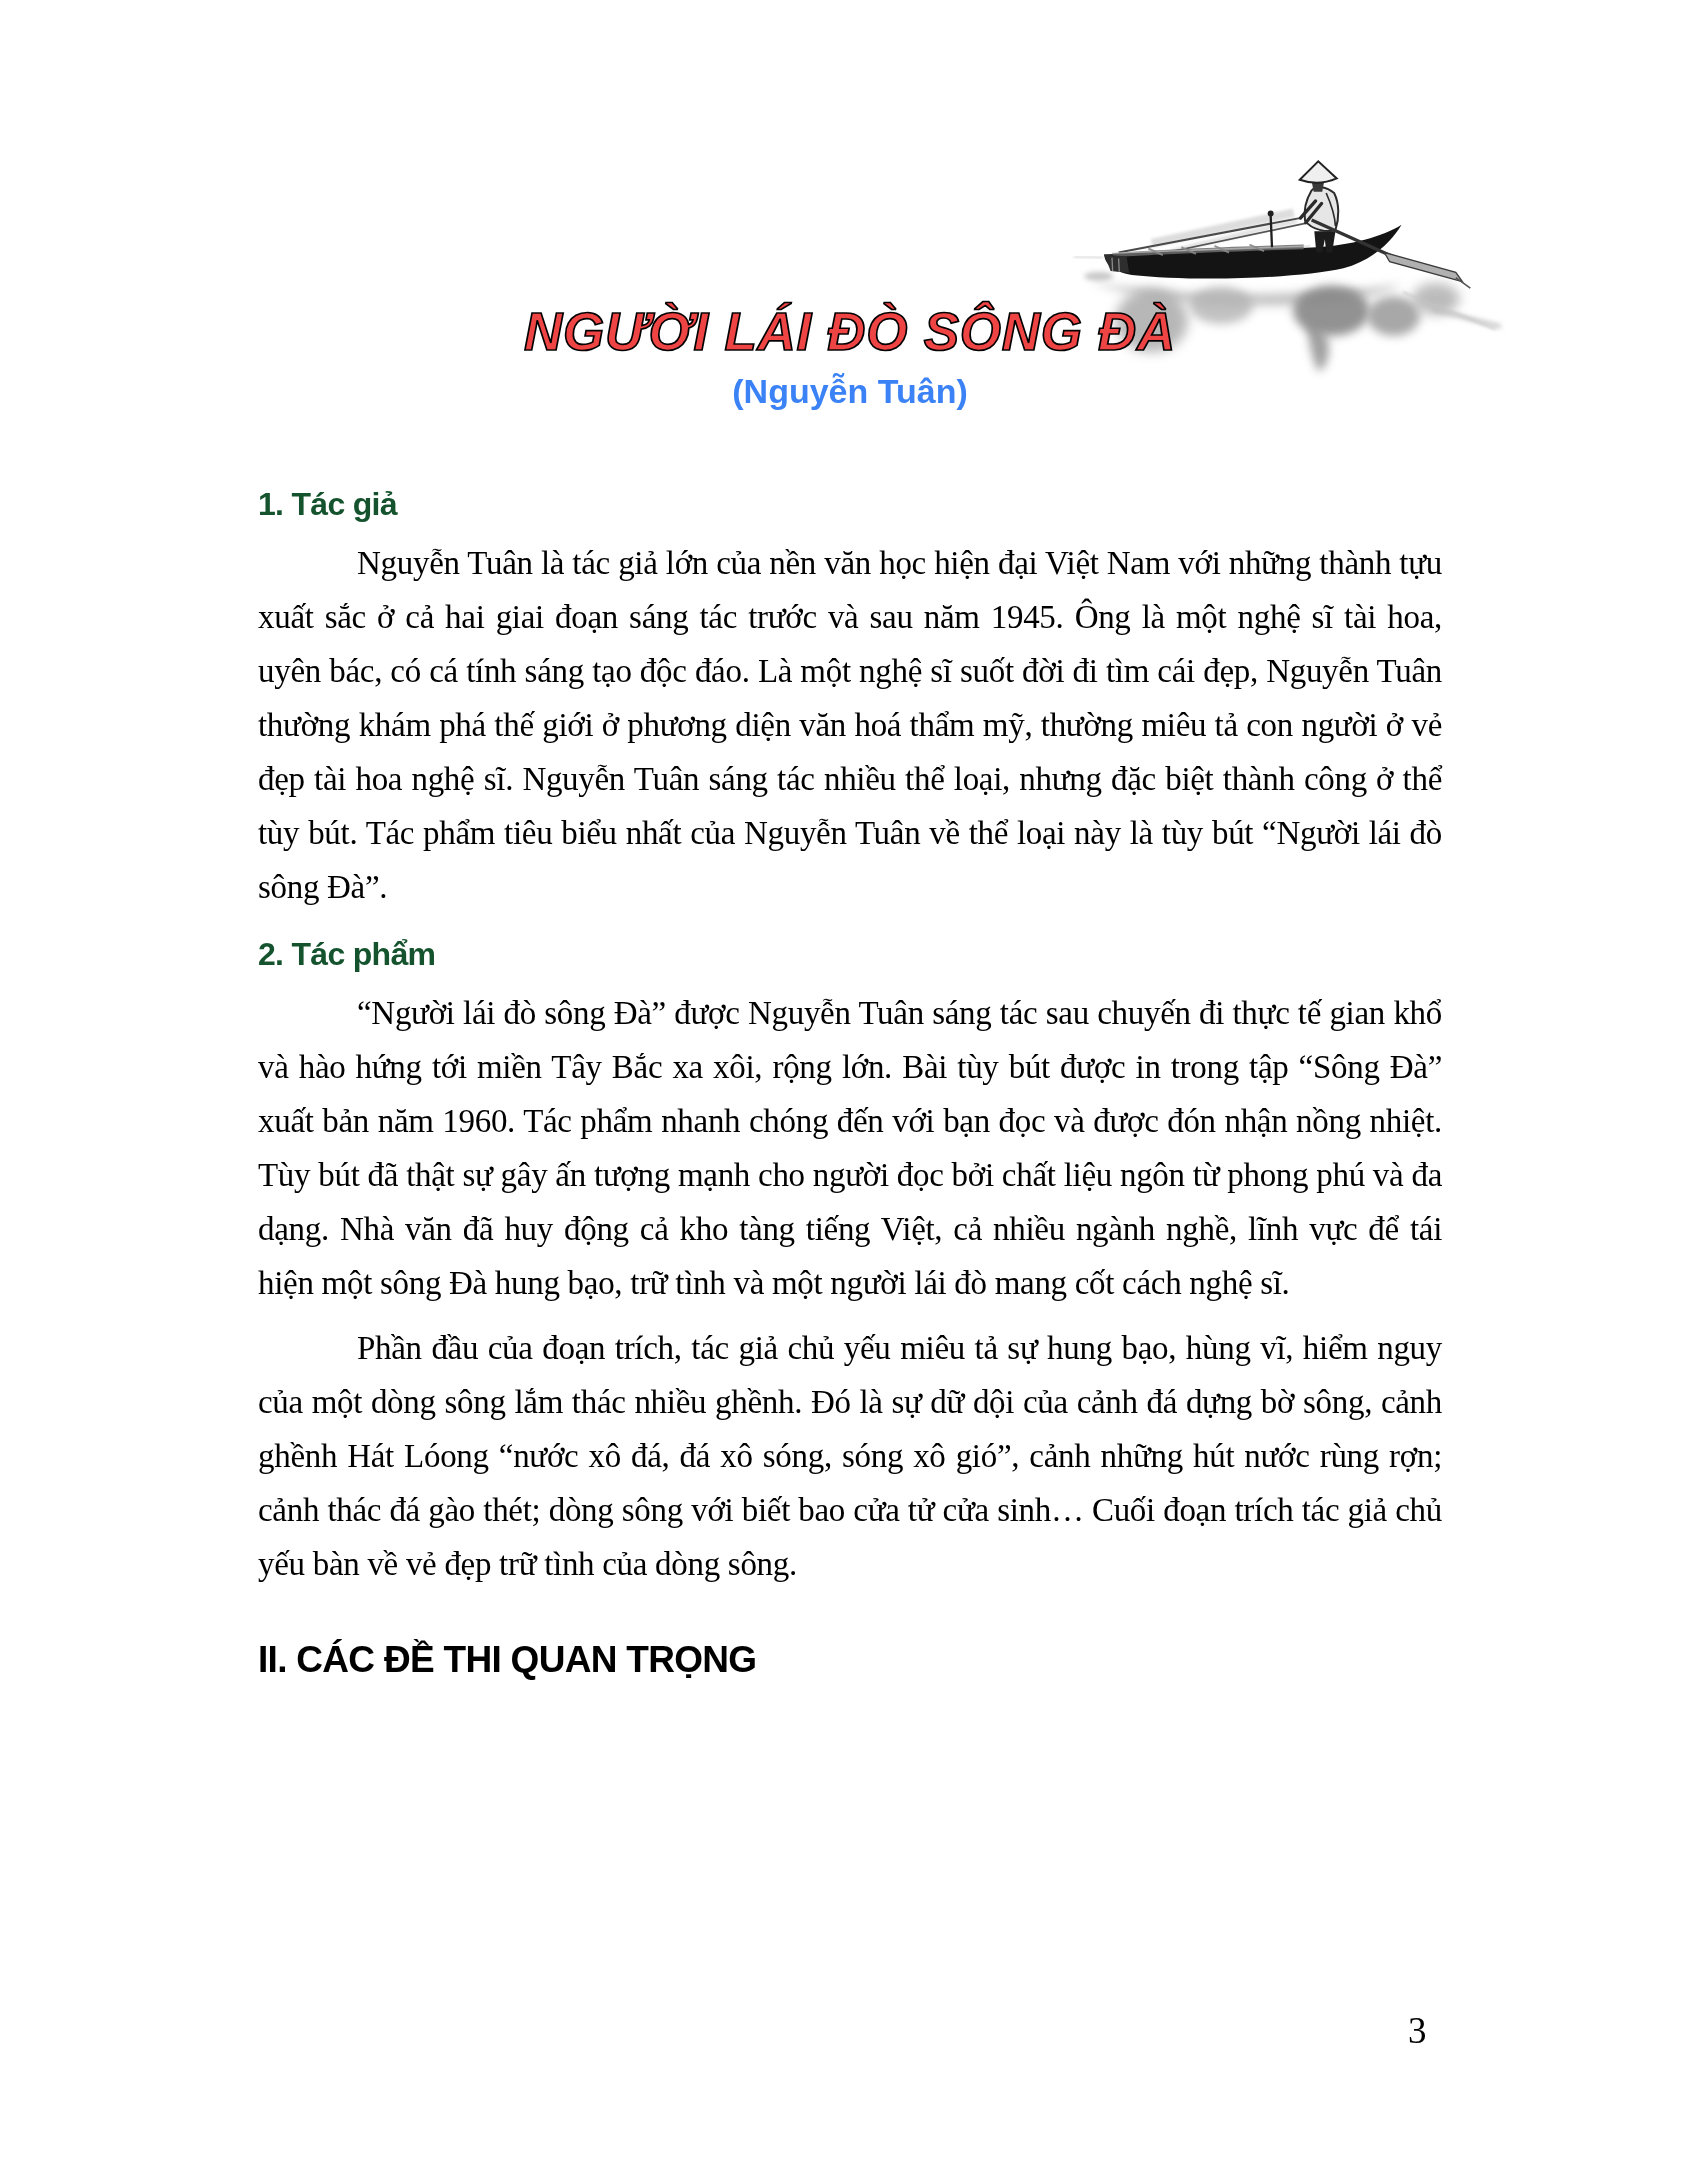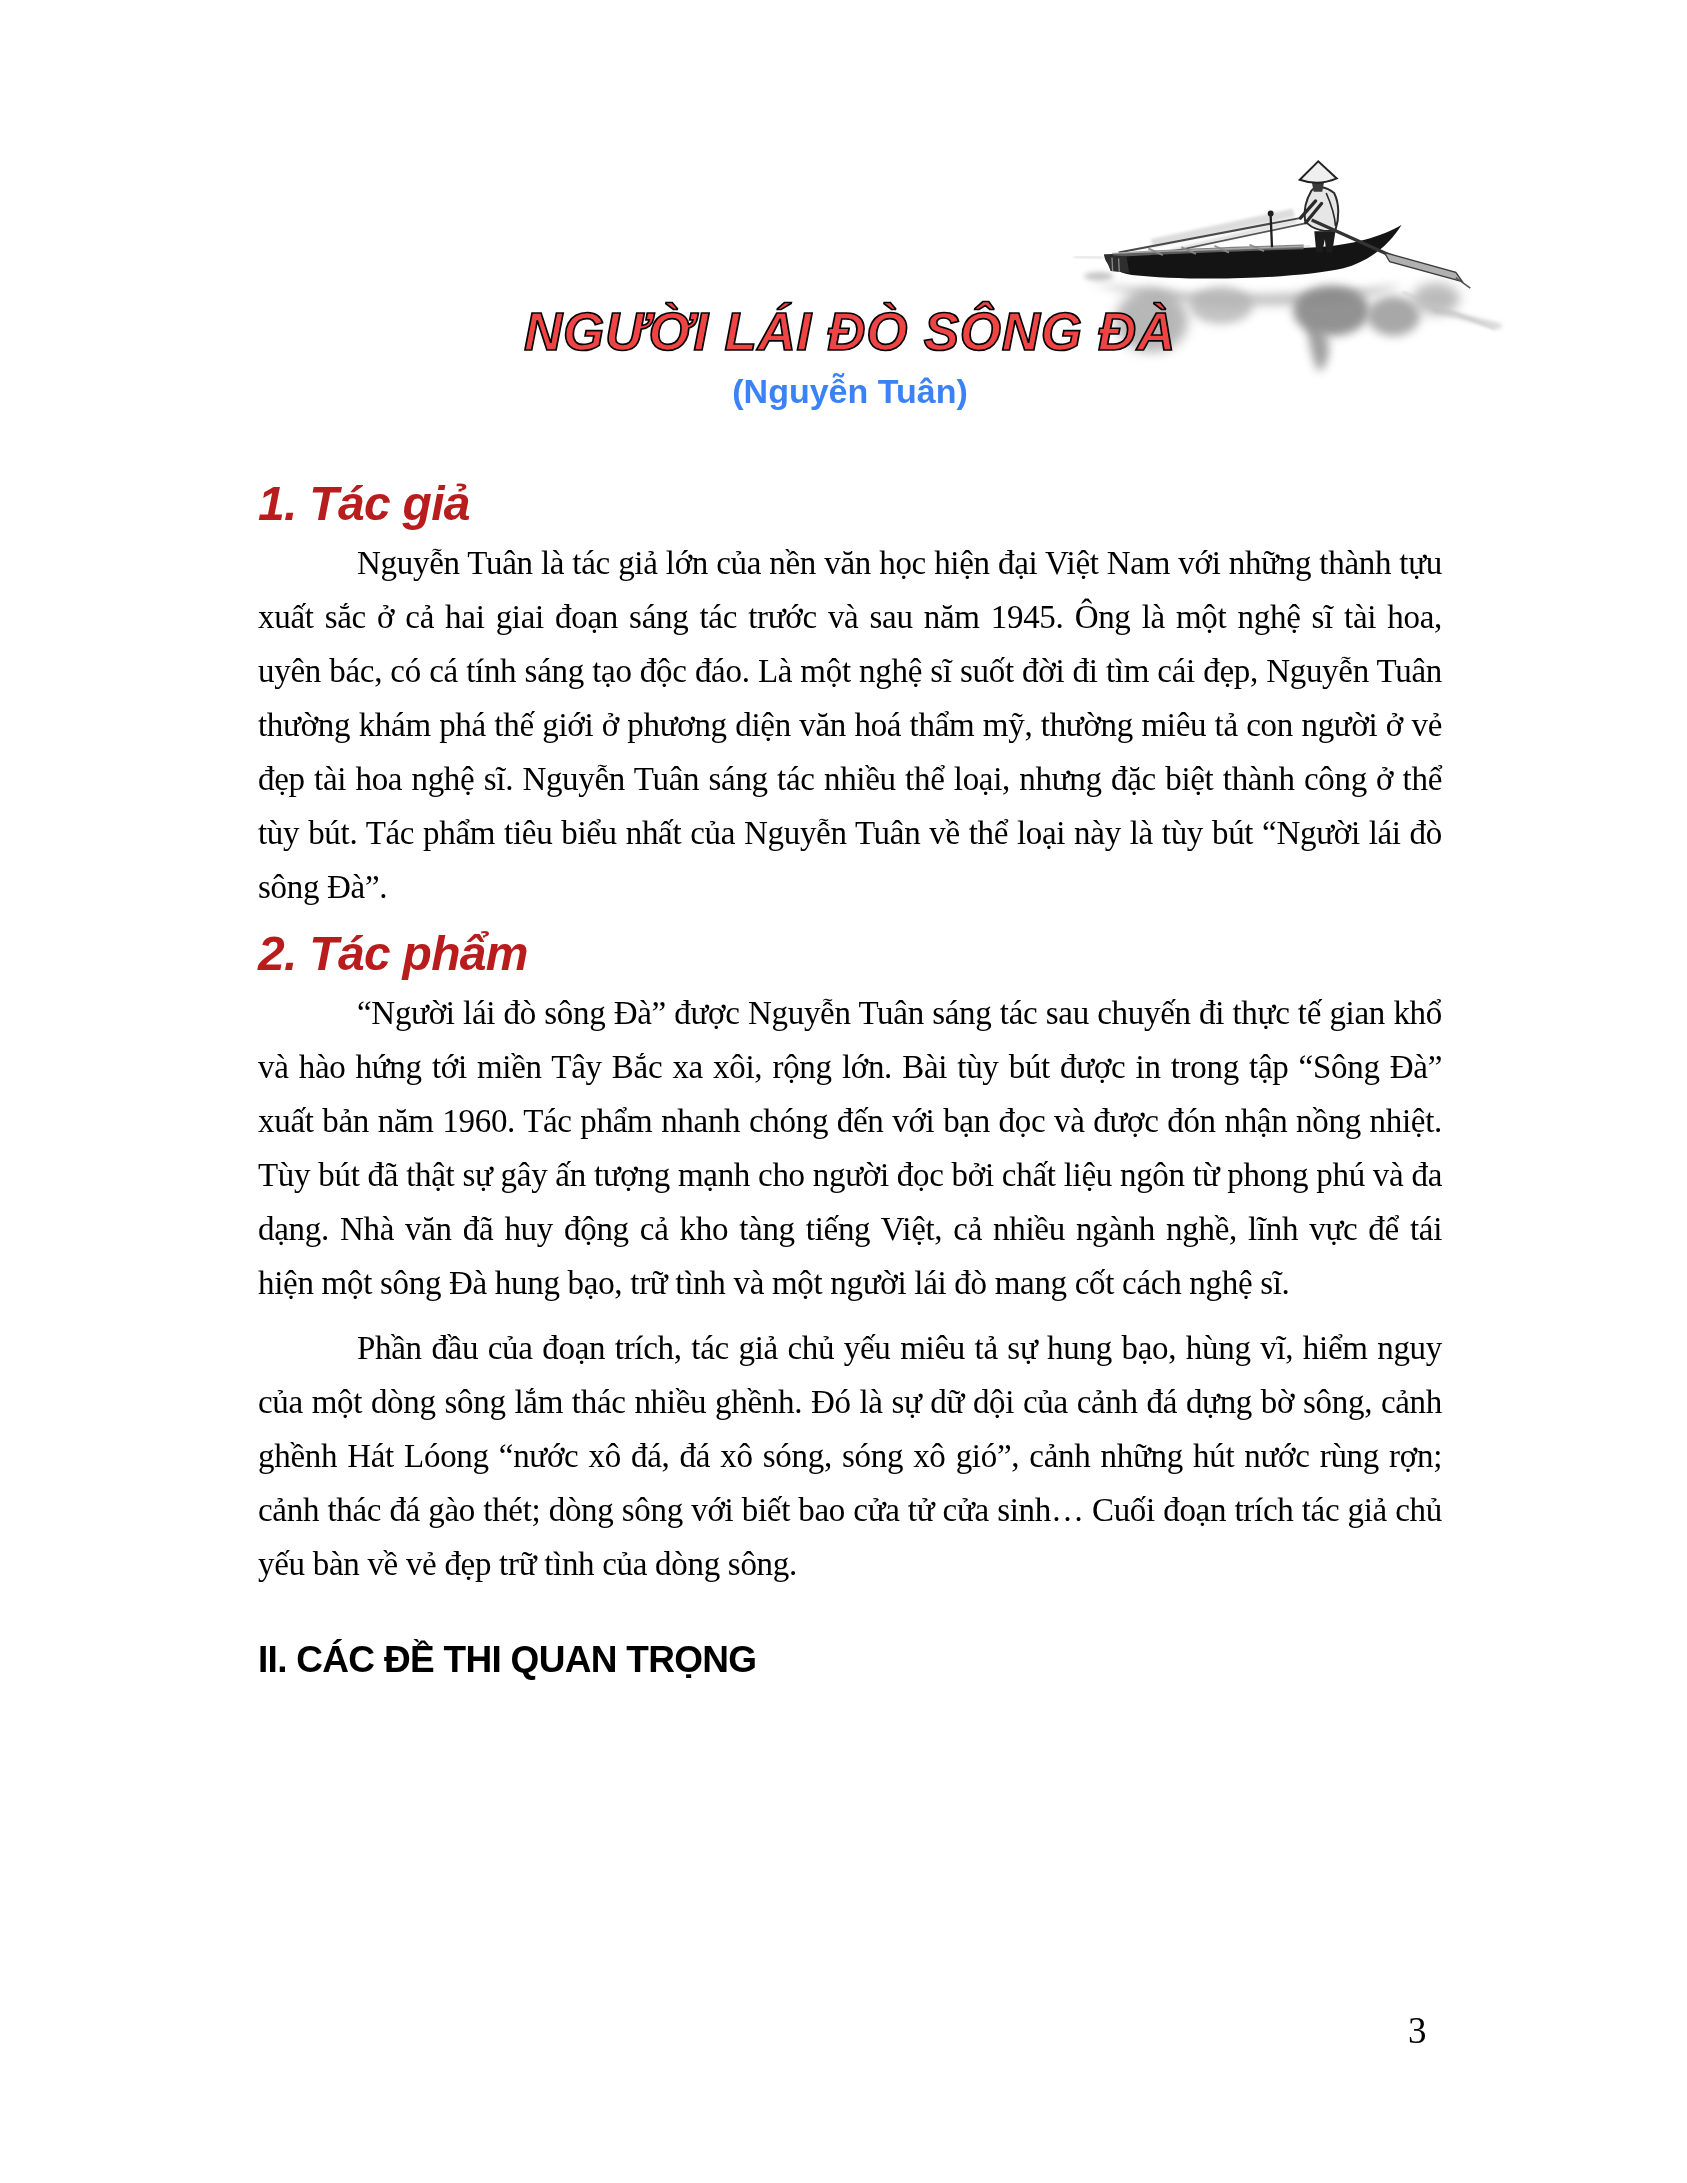--- a/index.html
+++ b/index.html
@@ -70,25 +70,24 @@
     color: #000;
   }
   .section-heading.second {
     margin-top: 44px;
     margin-bottom: 0;
   }
   .subsection-heading {
     margin: 17px 0 9.3px 0;
     font-family: "Liberation Sans", sans-serif;
     font-weight: bold;
-    font-size: 48px;
+    font-size: 32px;
     line-height: 46px;
     letter-spacing: -0.7px;
-    color: #b91c1c;
-    font-style: italic;
+    color: #14532d;
   }
   .subsection-heading.first {
     margin-top: 6.6px;
   }
   .body-par {
     margin: 0;
     font-family: Liberation Serif, serif;
     font-size: 33px;
     line-height: 54px;
     letter-spacing: -0.3px;

